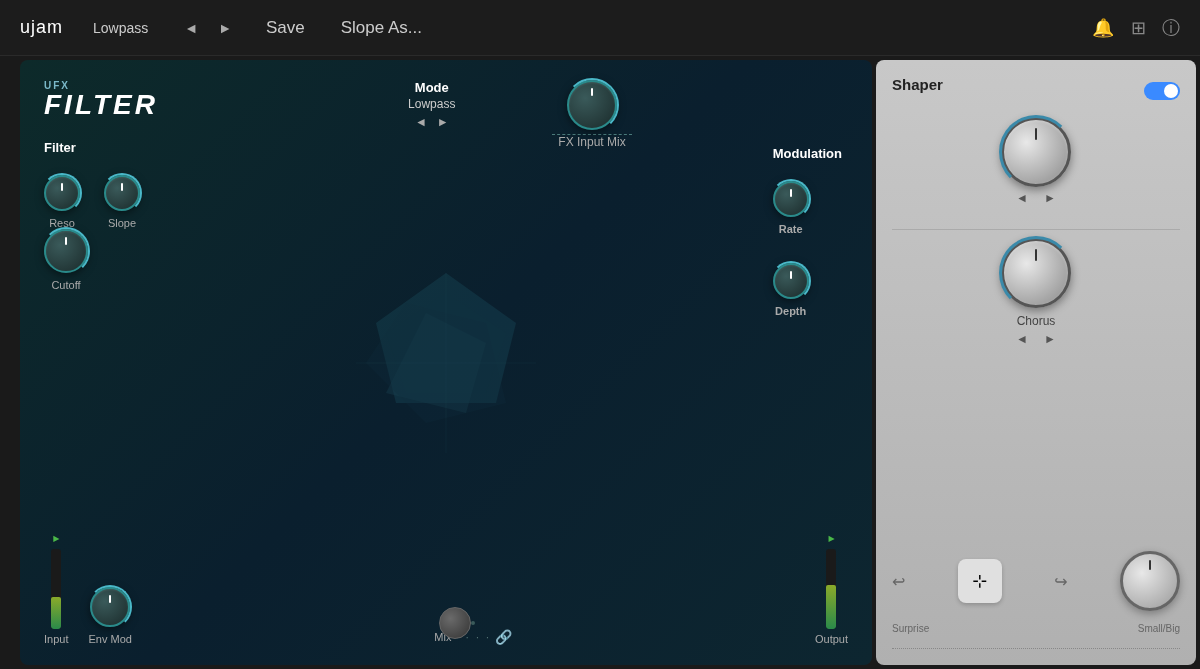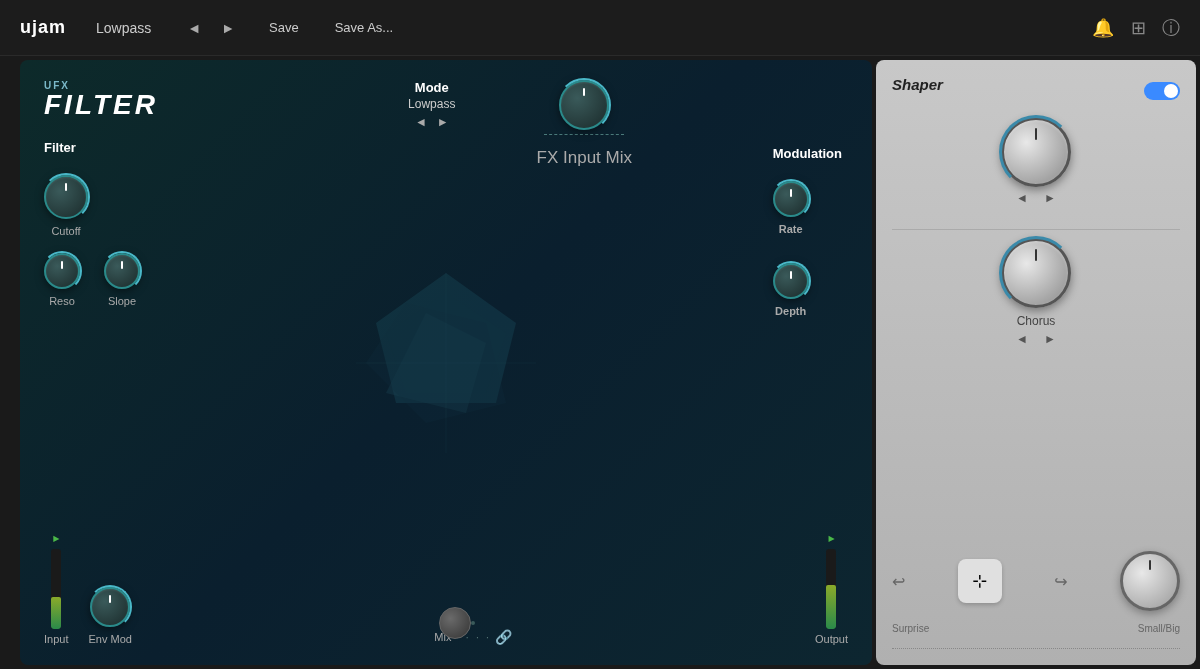--- a/index.html
+++ b/index.html
@@ -19,21 +19,21 @@
       height: 56px;
       display: flex;
       align-items: center;
       padding: 0 20px;
       gap: 20px;
       flex-shrink: 0;
       border-bottom: 1px solid #2a2a2a;
     }
     .logo {
       font-size: 18px;
-      font-weight: bold;
+      font-weight: normal;
       color: #ffffff;
       letter-spacing: 1px;
     }
     .preset-name {
       color: #cccccc;
       font-size: 14px;
       margin-left: 10px;
     }
     .nav-arrows {
       display: flex;
@@ -42,21 +42,21 @@
     }
     .nav-arrow {
       color: #aaaaaa;
       font-size: 14px;
       cursor: pointer;
       padding: 2px 6px;
       border-radius: 3px;
     }
     .save-btn, .save-as-btn {
       color: #cccccc;
-      font-size: 13px;
+      font-size: 17px;
       cursor: pointer;
       padding: 4px 8px;
       border-radius: 3px;
     }
     .topbar-right {
       margin-left: auto;
       display: flex;
       align-items: center;
       gap: 16px;
     }
@@ -332,21 +332,20 @@
       margin-bottom: 12px;
     }
     .right-section {
       margin-bottom: 16px;
     }
     .right-section-header {
       display: flex;
       justify-content: space-between;
       align-items: center;
       margin-bottom: 12px;
-      font-style: italic;
     }
 
     
     .right-knob {
       width: 70px;
       height: 70px;
       border-radius: 50%;
       background: radial-gradient(circle at 35% 35%, #e8e8e8, #888);
       border: 3px solid #555;
       position: relative;
@@ -503,21 +502,21 @@
 <body>
 
 <div class="topbar">
   <span class="logo">ujam</span>
   <span class="preset-name">Lowpass</span>
   <div class="nav-arrows">
     <span class="nav-arrow">◄</span>
     <span class="nav-arrow">►</span>
   </div>
   <span class="save-btn">Save</span>
-  <span class="save-as-btn">Save As...</span>
+  <span class="save-as-btn">Slope As...</span>
   <div class="topbar-right">
     <span class="topbar-icon">🔔</span>
     <span class="topbar-icon">⊞</span>
     <span class="topbar-icon">ⓘ</span>
   </div>
 </div>
 
 <div class="main-content">
 
   <div class="left-panel">
@@ -532,50 +531,50 @@
       <div class="mode-value">Lowpass</div>
       <div class="mode-arrows">
         <span class="mode-arrow">◄</span>
         <span class="mode-arrow">►</span>
       </div>
     </div>
 
     <div class="fx-input-mix">
       <div class="knob knob-teal" style="width:50px;height:50px;"></div>
       <div style="border-bottom:1px dashed #4a7a7a;width:80px;margin-top:4px;"></div>
-      <div class="knob-label" style="color:#aaaaaa;font-size:17px;margin-top:13px;">FX Input Mix</div>
+      <div class="knob-label" style="color:#aaaaaa;font-size:12px;margin-top:0;">FX Input Mix</div>
     </div>
 
     <div class="center-graphic">
       <svg class="geo-shape" viewBox="0 0 200 200" xmlns="http://www.w3.org/2000/svg">
         <polygon points="100,10 170,60 150,140 50,140 30,60" fill="#2a7a8a" opacity="0.6"></polygon>
         <polygon points="100,30 160,70 140,130 60,130 40,70" fill="#1a5a6a" opacity="0.5"></polygon>
         <polygon points="80,50 140,80 120,150 40,130" fill="#3a8a9a" opacity="0.4"></polygon>
         <polygon points="60,40 140,60 160,140 80,160 20,100" fill="#1a4a5a" opacity="0.3"></polygon>
         <line x1="100" y1="10" x2="100" y2="190" stroke="#4a9aaa" stroke-width="0.5" opacity="0.4"></line>
         <line x1="10" y1="100" x2="190" y2="100" stroke="#4a9aaa" stroke-width="0.5" opacity="0.4"></line>
       </svg>
     </div>
 
     <div class="filter-section">
       <div class="section-title">Filter</div>
+      <div class="knobs-row" style="margin-top:16px;">
+        <div class="knob-group">
+          <div class="knob knob-teal knob-small"></div>
+          <div class="knob-label">Reso</div>
+        </div>
+        <div class="knob-group">
+          <div class="knob knob-teal knob-small"></div>
+          <div class="knob-label">Slope</div>
+        </div>
+      </div>
       <div class="knobs-row">
         <div class="knob-group">
           <div class="knob knob-teal"></div>
           <div class="knob-label">Cutoff</div>
-        </div>
-      </div>
-      <div class="knobs-row" style="margin-top:16px;">
-        <div class="knob-group">
-          <div class="knob knob-teal knob-small"></div>
-          <div class="knob-label">Reso</div>
-        </div>
-        <div class="knob-group">
-          <div class="knob knob-teal knob-small"></div>
-          <div class="knob-label">Slope</div>
         </div>
       </div>
     </div>
 
     <div class="modulation-section">
       <div class="section-title">Modulation</div>
       <div style="display:flex;gap:24px;align-items:flex-start;">
         <div style="display:flex;flex-direction:column;gap:28px;font-weight:bold;">
           <div class="knob-group">
             <div class="knob knob-teal knob-small"></div>

